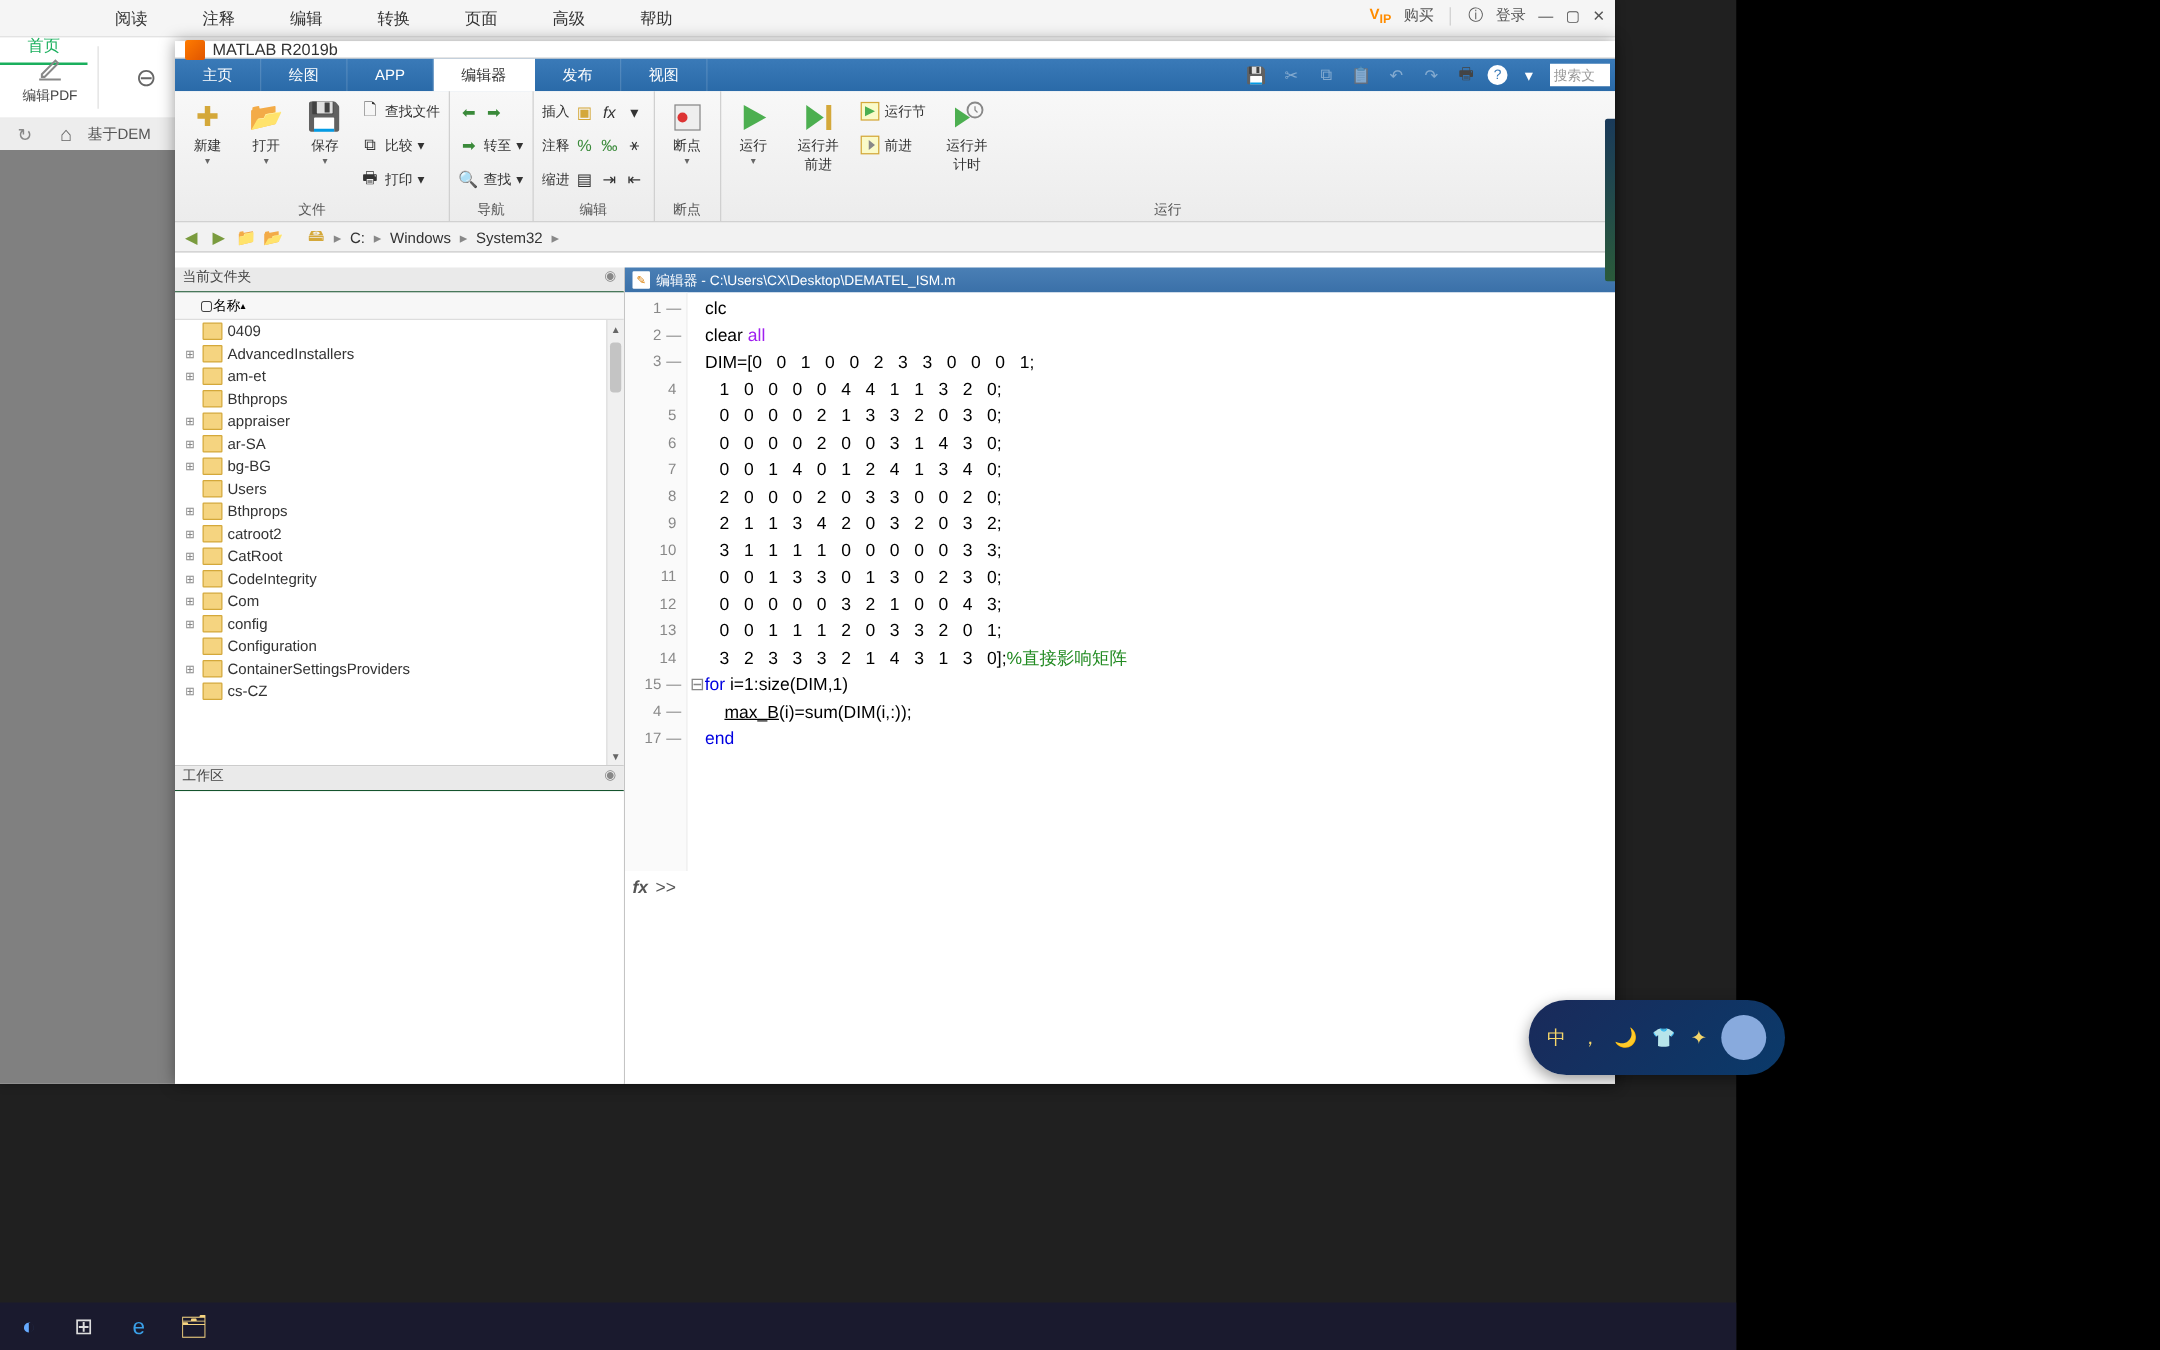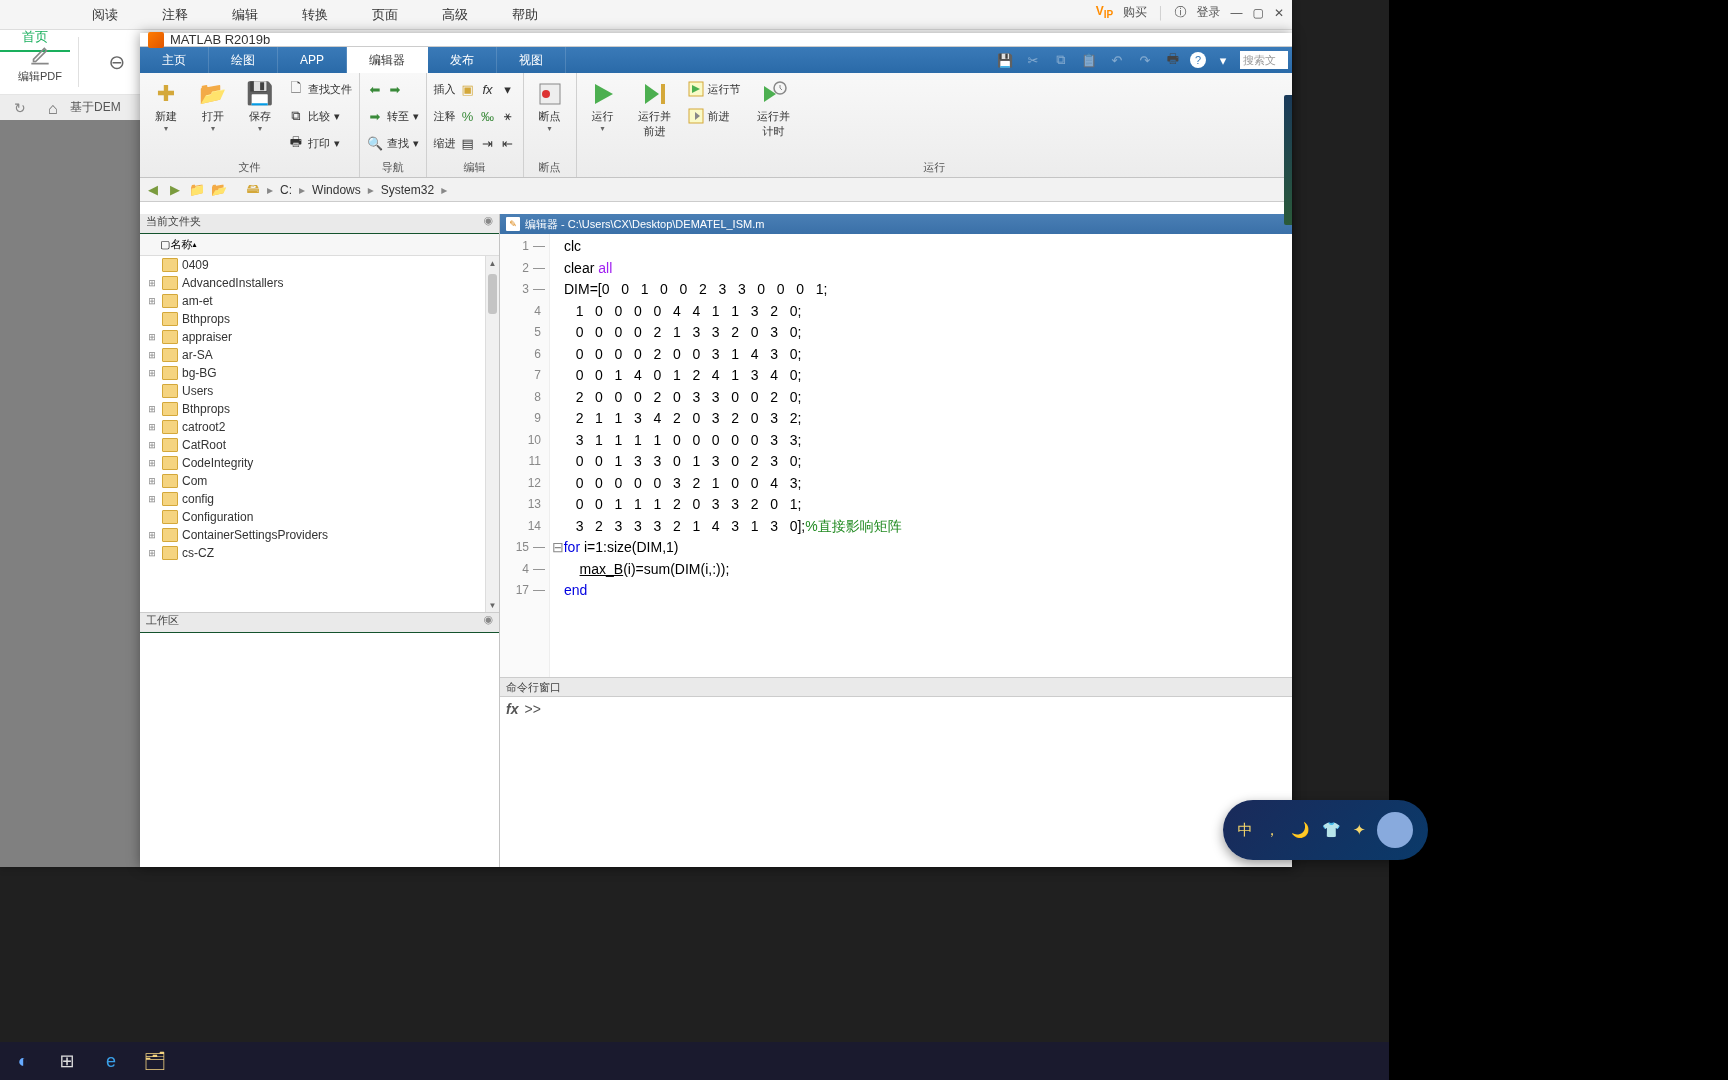--- a/index.html
+++ b/index.html
@@ -528,21 +528,20 @@
                 <span>4</span>
                 <span class="dash">—</span>
               </div>
               <div class="ln">
                 <span>17</span>
                 <span class="dash">—</span>
               </div>
             </div>
           <div class="ml-codebody" id="codebody"><div>clc</div><div>clear <span class="str">all</span></div><div>DIM=[0   0   1   0   0   2   3   3   0   0   0   1;</div><div>   1   0   0   0   0   4   4   1   1   3   2   0;</div><div>   0   0   0   0   2   1   3   3   2   0   3   0;</div><div>   0   0   0   0   2   0   0   3   1   4   3   0;</div><div>   0   0   1   4   0   1   2   4   1   3   4   0;</div><div>   2   0   0   0   2   0   3   3   0   0   2   0;</div><div>   2   1   1   3   4   2   0   3   2   0   3   2;</div><div>   3   1   1   1   1   0   0   0   0   0   3   3;</div><div>   0   0   1   3   3   0   1   3   0   2   3   0;</div><div>   0   0   0   0   0   3   2   1   0   0   4   3;</div><div>   0   0   1   1   1   2   0   3   3   2   0   1;</div><div>   3   2   3   3   3   2   1   4   3   1   3   0];<span class="cmt">%直接影响矩阵</span></div><div><span style="color:#888;margin-left:-12px">⊟</span><span class="kw">for </span>i=1:size(DIM,1)</div><div>    <span style="text-decoration:underline">max_B</span>(i)=sum(DIM(i,:));</div><div><span class="kw">end</span></div></div>
         </div>
-        <div class="ml-cmd-hdr">命令行窗口</div>
         <div class="ml-cmd">
           <span class="fx">fx</span>
           <span class="prompt">&gt;&gt;</span>
         </div>
       </div>
     </div>
     <div class="right-edge"></div>
   </div>
 
   <div class="status-bar">

